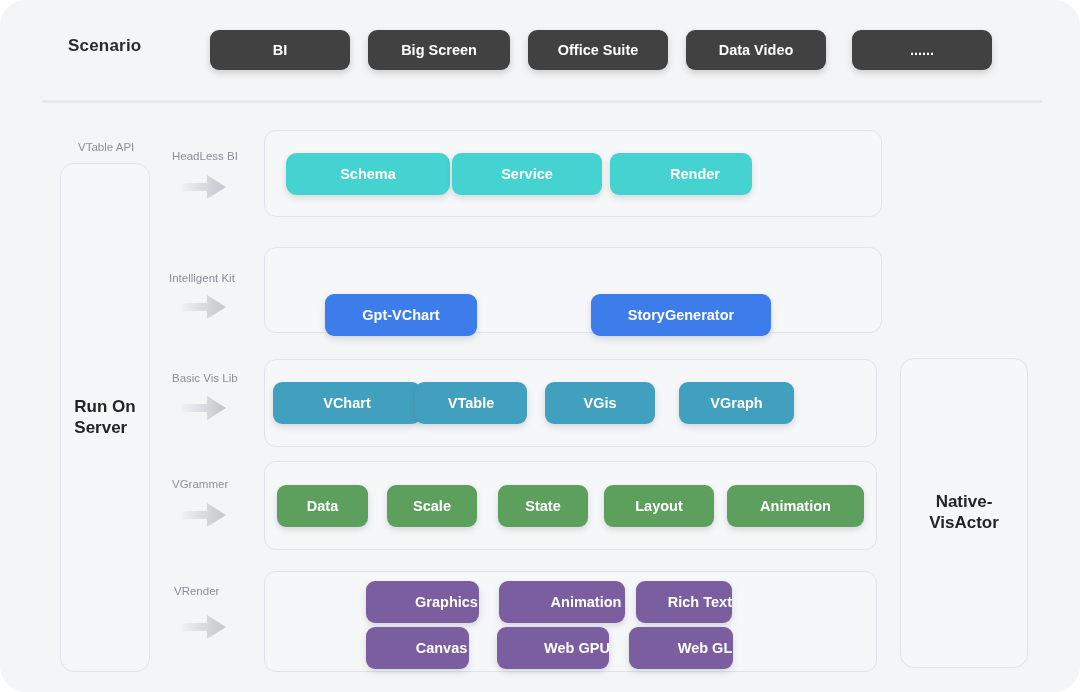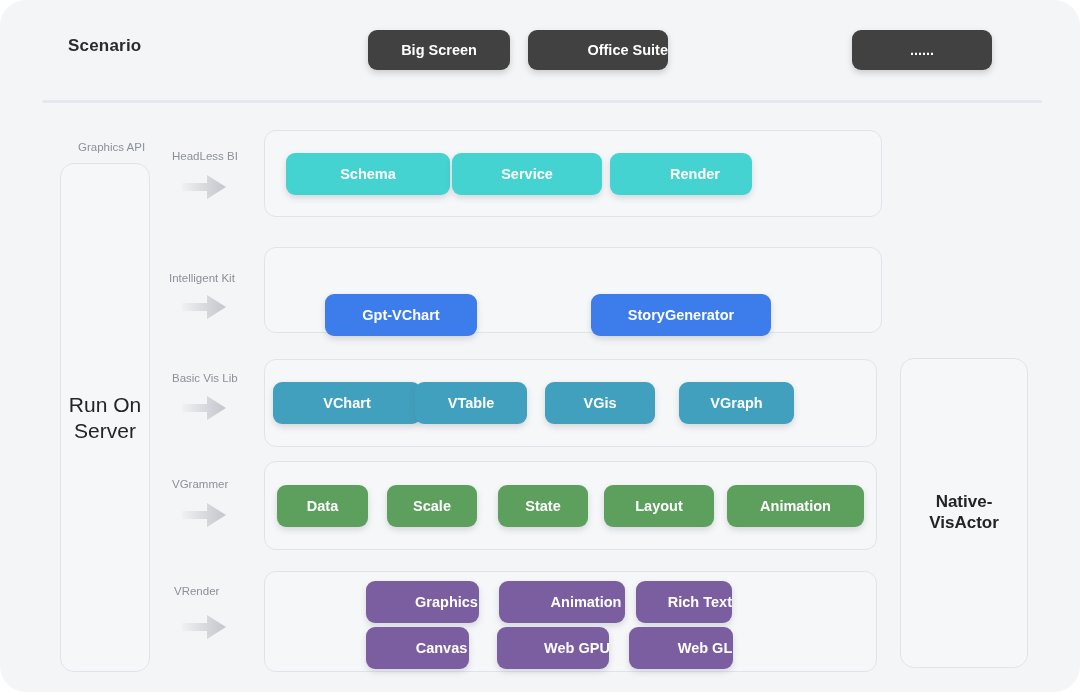--- a/index.html
+++ b/index.html
@@ -77,24 +77,24 @@
     width: 90px; height: 509px;
     background: #f6f7f9;
     border: 1px solid #dfe4ec;
     border-radius: 14px;
     display: flex;
     align-items: center;
     justify-content: center;
   }
 
   #run-on-server .server-text {
-    font-size: 21px;
-    font-weight: normal;
+    font-size: 17px;
+    font-weight: bold;
     color: #242424;
-    text-align: center;
+    text-align: left;
     line-height: 1.22;
   }
 
   
   .row-label {
     position: absolute;
     font-size: 11.5px;
     color: #8b9099;
     white-space: nowrap;
   }
@@ -153,34 +153,40 @@
     line-height: 1.22;
   }
 </style>
 </head>
 <body>
 
 <div id="canvas">
 
   <div id="scenario-row">
     <div id="scenario-label">Scenario</div>
+  <div class="scenario-pill" style="left: 210px; width: 140px;">
+        <span>BI</span>
+      </div>
       <div class="scenario-pill" style="left: 368px; width: 142px;">
         <span>Big Screen</span>
       </div>
-      <div class="scenario-pill" style="left: 528px; width: 140px; justify-content: flex-end;">
+      <div class="scenario-pill" style="left: 528px; width: 140px;">
         <span>Office Suite</span>
+      </div>
+      <div class="scenario-pill" style="left: 686px; width: 140px;">
+        <span>Data Video</span>
       </div>
       <div class="scenario-pill" style="left: 852px; width: 140px;">
         <span>......</span>
       </div>
     </div>
 
   <div id="divider"></div>
 
-  <div id="service-api-label">Graphics API</div>
+  <div id="service-api-label">VTable API</div>
   <div id="run-on-server">
     <div class="server-text">
       <span>Run On</span><br>
       <span>Server</span>
     </div>
   </div>
 
   <div id="native-visactor">
     <div class="native-text">
       <span>Native-</span><br>
@@ -194,21 +200,21 @@
           <defs>
             <linearGradient id="grad-0" x1="0" y1="0" x2="1" y2="0">
               <stop offset="0%" stop-color="#f0f1f3"></stop>
               <stop offset="55%" stop-color="#d6d8dc"></stop>
               <stop offset="100%" stop-color="#c3c6cb"></stop>
             </linearGradient>
           </defs>
           <path d="M2,11 L27,11 L27,3 L46,15 L27,27 L27,19 L2,19 Z" fill="url(#grad-0)"></path>
         </svg></div>
       <div class="layer-card" style="left: 264px; top: 130px; width: 618px; height: 87px;"></div>
-      <div class="chip teal" style="left: 286px; top: 153px; width: 164px;">
+      <div class="chip teal" style="left: 286px; top: 153px; width: 164px; border-radius: 11px;">
         <span>Schema</span>
       </div>
       <div class="chip teal" style="left: 452px; top: 153px; width: 150px;">
         <span>Service</span>
       </div>
       <div class="chip teal" style="left: 610px; top: 153px; width: 142px; padding-left: 28px;">
         <span>Render</span>
       </div>
       <div class="row-label" style="left: 169px; top: 272px;">Intelligent Kit</div>
       <div class="row-arrow" style="left: 180px; top: 292px;"><svg viewBox="0 0 48 30" width="48" height="30">

